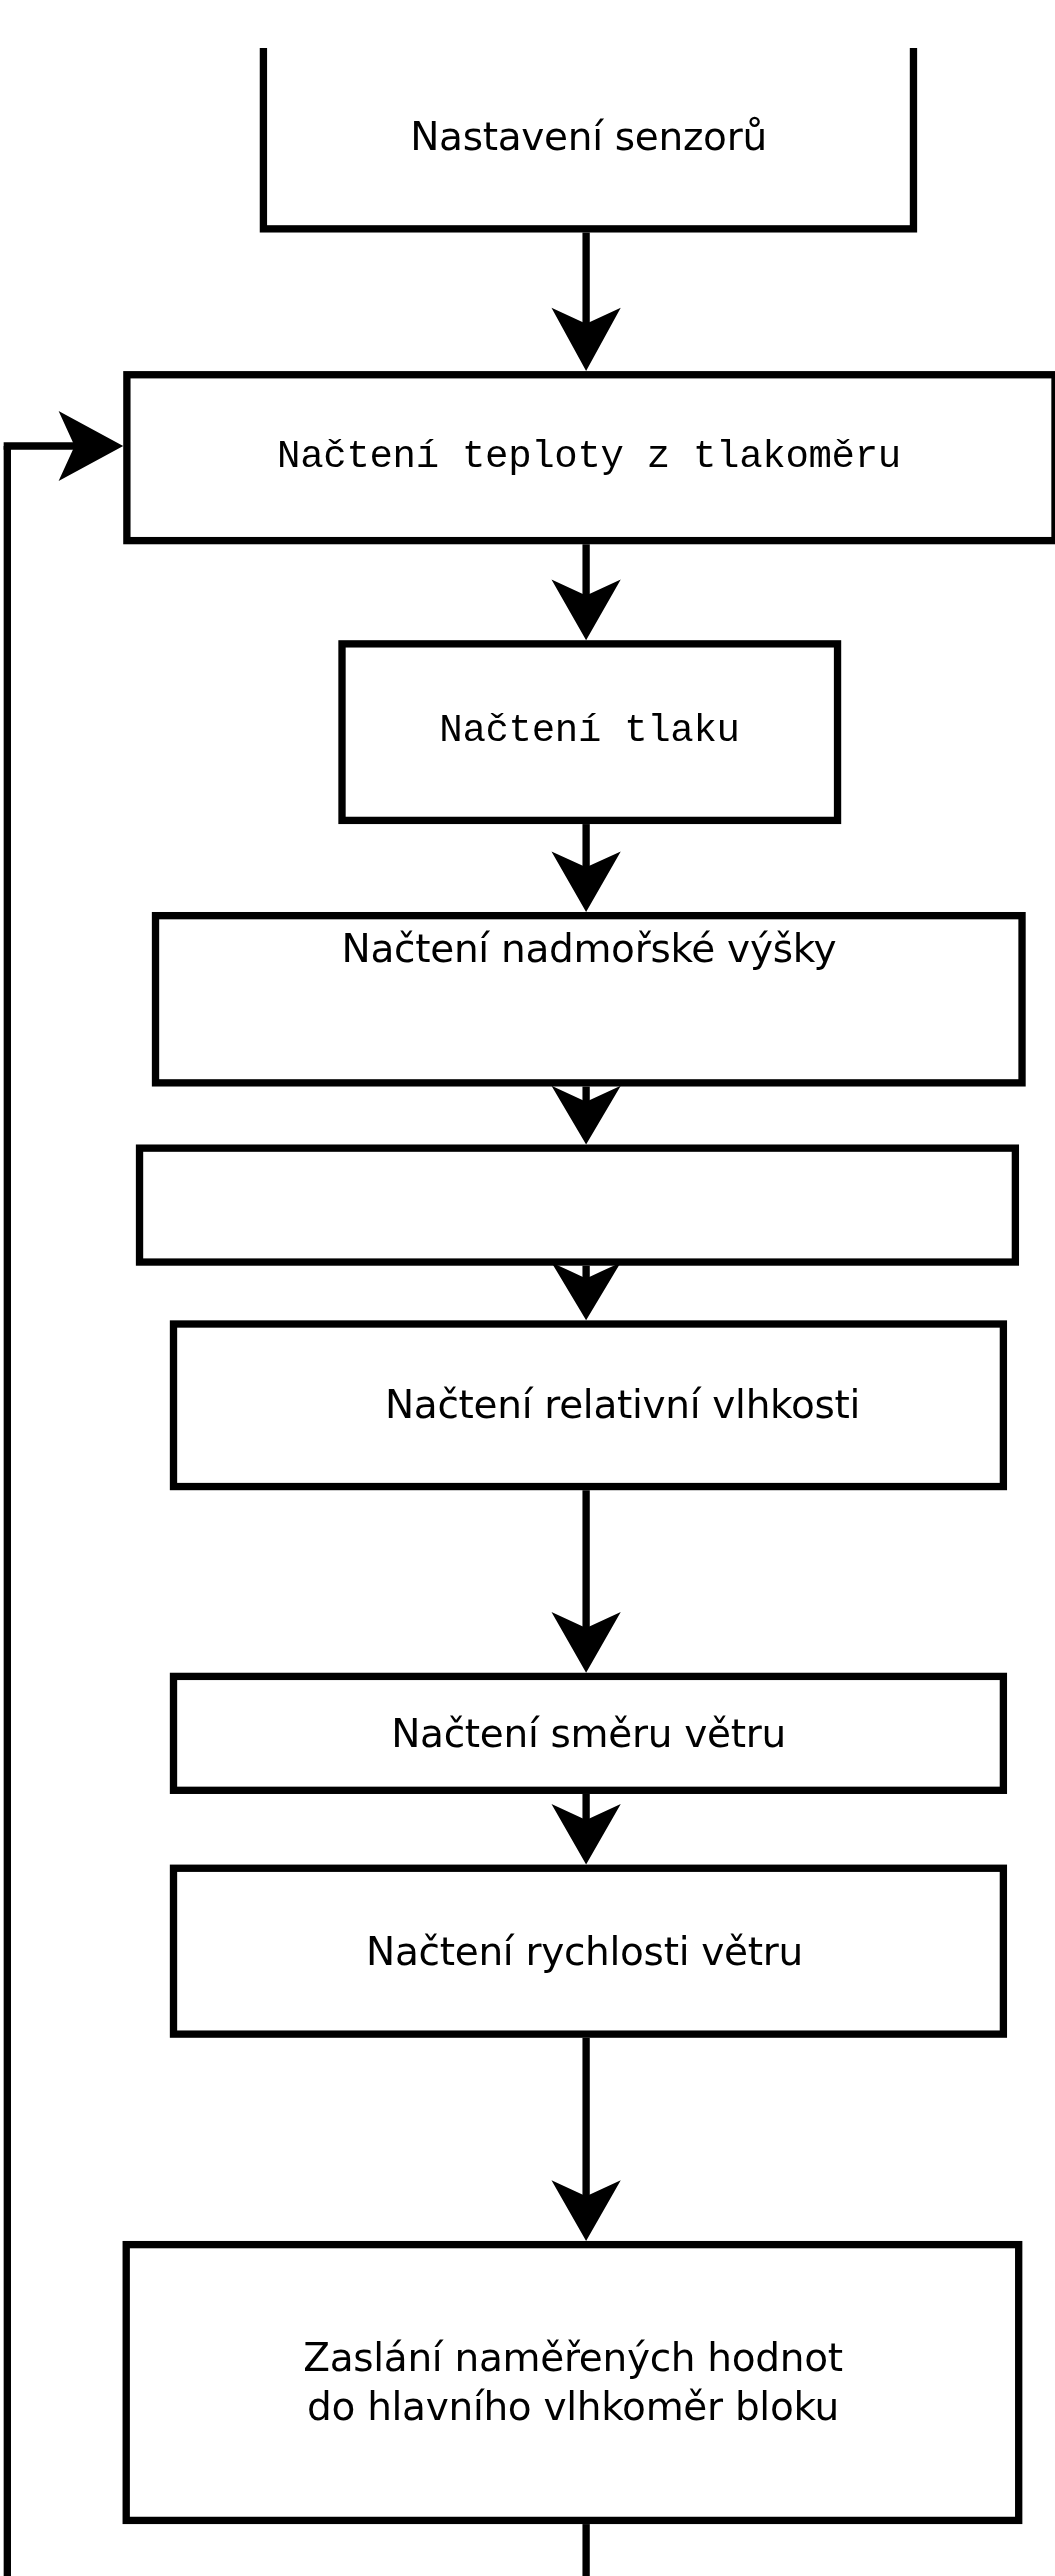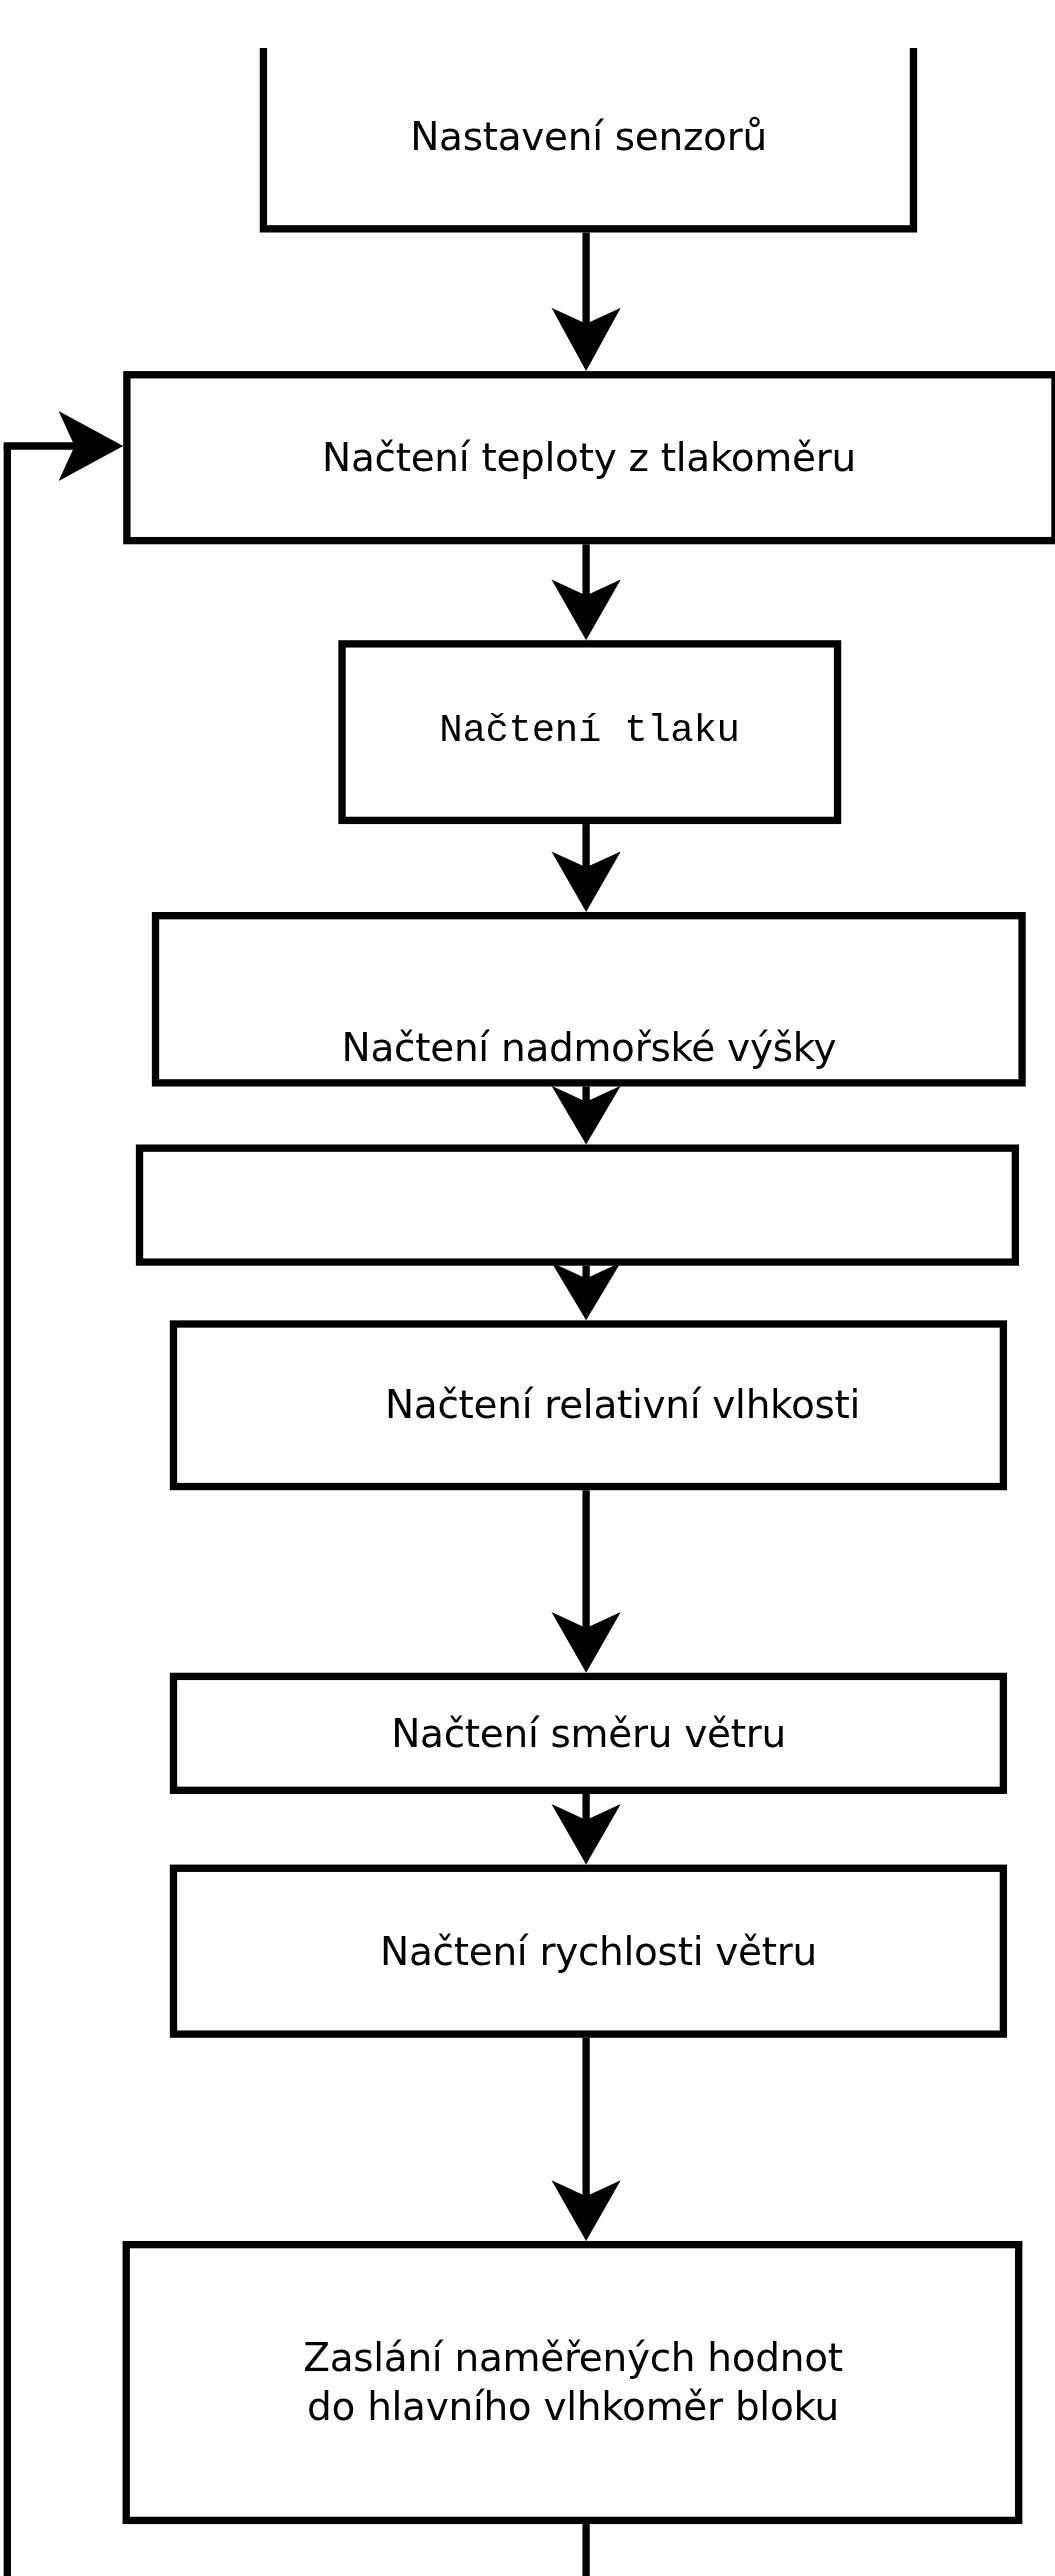--- a/index.html
+++ b/index.html
@@ -123,30 +123,30 @@
     <rect class="node-rect" x="233.5" y="1302.5" width="1301" height="251"></rect>
     <rect class="node-rect" x="209.5" y="1651.5" width="1315" height="171"></rect>
     <rect class="node-rect" x="260.5" y="1915.5" width="1246" height="244"></rect>
     <rect class="node-rect" x="260.5" y="2444.5" width="1246" height="171"></rect>
     <rect class="node-rect" x="260.5" y="2732.5" width="1246" height="249"></rect>
     <rect class="node-rect" x="189.5" y="3297.5" width="1340" height="414"></rect>
   </svg>
 
   <div class="node-label" style="left:260px; top:-8px; width:657px; height:193px;">Nastavení senzorů</div>
 
-  <div class="node-label" style="left:123px; top:323px; width:932px; height:173px;">Načtení teploty z tlakoměru</div>
+  <div class="node-label" style="left:123px; top:323px; width:932px; height:173px;font-family:Liberation Mono, monospace;">Načtení teploty z tlakoměru</div>
 
   <div class="node-label" style="left:338px; top:592px; width:503px; height:184px;font-family:Liberation Mono, monospace;">Načtení tlaku</div>
 
-  <div class="node-label" style="left:152px; top:912px; width:874px; height:175px;">Načtení nadmořské výšky</div>
+  <div class="node-label" style="left:152px; top:813px; width:874px; height:175px;">Načtení nadmořské výšky</div>
 
 
   <div class="node-label" style="left:170px; top:1272px; width:905px; height:170px;">Načtení relativní vlhkosti</div>
 
   <div class="node-label" style="left:170px; top:1625px; width:837px; height:121px;text-align:right;">Načtení směru větru</div>
 
-  <div class="node-label" style="left:180px; top:1817px; width:837px; height:173px;">Načtení rychlosti větru</div>
+  <div class="node-label" style="left:166px; top:1817px; width:837px; height:173px;">Načtení rychlosti větru</div>
 
   <div class="node-label" style="left:123px; top:2193px; width:900px; height:283px; font-size:39px; line-height:1.25;">Zaslání naměřených hodnot
 do hlavního vlhkoměr bloku</div>
 
 </div>
 
 
 </body></html>

